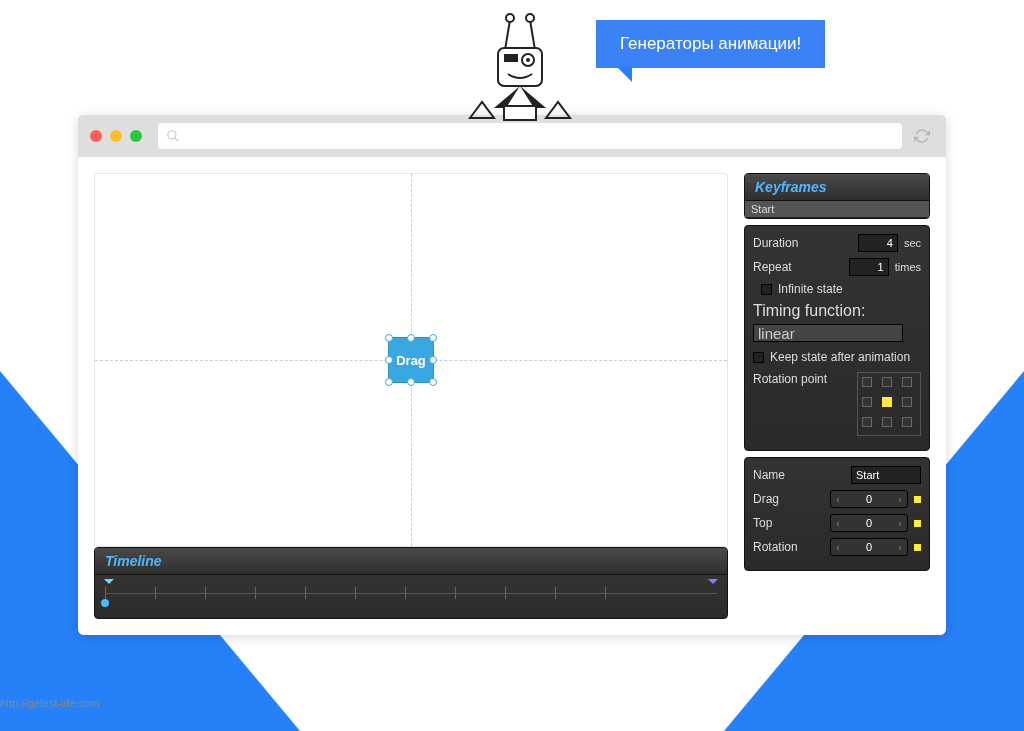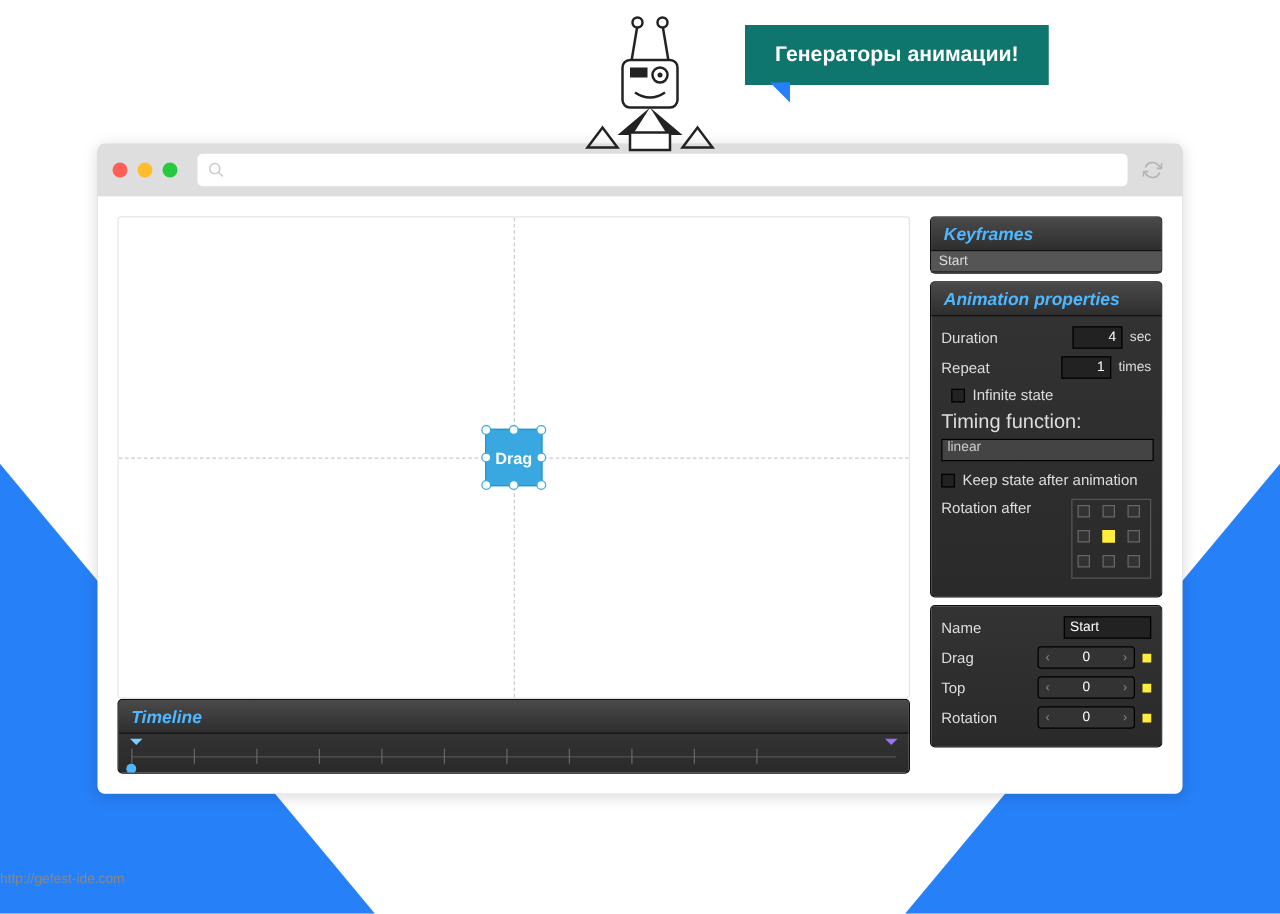--- a/index.html
+++ b/index.html
@@ -1,56 +1,56 @@
 <!DOCTYPE html>
 <html><head>
 <meta charset="utf-8">
 <style>
 *{margin:0;padding:0;box-sizing:border-box;font-family:"Helvetica Neue",Arial,sans-serif}
 body{background:#fff;width:1024px;height:731px;position:relative;overflow:hidden}
-.speech-bubble{position:absolute;top:20px;left:596px;background:#0f766e;color:#fff;padding:14px 24px;font-size:17px;font-weight:700;z-index:5}
+.speech-bubble{position:absolute;top:20px;left:596px;background:#3b82f6;color:#fff;padding:14px 24px;font-size:17px;font-weight:400;z-index:5}
 .speech-bubble::after{content:"";position:absolute;bottom:-14px;left:20px;border:8px solid transparent;border-top-color:#2680f8;border-right-color:#2680f8}
 .robot{position:absolute;top:10px;left:450px;z-index:4}
 .browser{position:absolute;top:115px;left:78px;width:868px;height:520px;background:#cfcfcf;border-radius:6px;box-shadow:0 2px 12px rgba(0,0,0,.15);overflow:hidden;z-index:3}
 .browser-bar{height:42px;background:#dedede;display:flex;align-items:center;padding:0 12px;gap:8px}
 .dot{width:12px;height:12px;border-radius:50%}
 .dot.r{background:#ff5f56}.dot.y{background:#ffbd2e}.dot.g{background:#27c93f}
 .url-bar{flex:1;height:26px;background:#fff;border-radius:4px;margin-left:8px;display:flex;align-items:center;padding:0 8px}
 .url-bar svg{opacity:.35}
 .refresh-icon{opacity:.35;margin:0 4px}
 .browser-body{background:#fff;height:478px;padding:16px;display:flex;gap:16px;position:relative}
 .left-col{flex:1;display:flex;flex-direction:column;gap:0}
 .canvas{flex:1;border:1px solid #e6e6e6;border-radius:3px;position:relative;background:#fff;overflow:hidden}
 .guide-v{position:absolute;top:0;bottom:0;left:50%;border-left:1px dashed #ccc}
 .guide-h{position:absolute;left:0;right:0;top:50%;border-top:1px dashed #ccc}
 .drag-box{position:absolute;top:50%;left:50%;width:46px;height:46px;background:#3aa8e0;color:#fff;font-size:13px;font-weight:600;display:flex;align-items:center;justify-content:center;transform:translate(-50%,-50%);border:1px solid #2d93c7;cursor:move}
 .handle{position:absolute;width:8px;height:8px;background:#fff;border:1px solid #3aa8e0;border-radius:50%}
 .handle.tl{top:-4px;left:-4px}.handle.tr{top:-4px;right:-4px}
 .handle.bl{bottom:-4px;left:-4px}.handle.br{bottom:-4px;right:-4px}
 .handle.tm{top:-4px;left:50%;margin-left:-4px}.handle.bm{bottom:-4px;left:50%;margin-left:-4px}
 .handle.lm{top:50%;left:-4px;margin-top:-4px}.handle.rm{top:50%;right:-4px;margin-top:-4px}
-.timeline{background:linear-gradient(#3a3a3a,#2a2a2a);border:1px solid #111;border-radius:4px;height:60px;color:#fff;overflow:hidden}
+.timeline{background:linear-gradient(#3a3a3a,#2a2a2a);border:1px solid #111;border-radius:4px;height:72px;color:#fff;overflow:hidden}
 .panel-header{background:linear-gradient(#4a4a4a,#2e2e2e);padding:5px 10px;font-size:14px;color:#4db8ff;font-style:italic;font-weight:600;border-bottom:1px solid #111}
 .timeline-track{position:relative;height:40px;padding:6px 8px}
 .track-line{position:absolute;top:18px;left:10px;right:10px;height:1px;background:#555}
 .tick{position:absolute;top:12px;width:1px;height:12px;background:#666}
 .marker-start{position:absolute;top:4px;left:9px;width:0;height:0;border:5px solid transparent;border-top-color:#7ecfff}
 .marker-end{position:absolute;top:4px;right:9px;width:0;height:0;border:5px solid transparent;border-top-color:#9b6fff}
 .marker-dot{position:absolute;top:24px;left:10px;width:8px;height:8px;background:#4db8ff;border-radius:50%;margin-left:-4px}
 .sidebar{width:186px;display:flex;flex-direction:column;gap:6px;overflow:hidden}
 .panel{background:linear-gradient(#333,#2a2a2a);border:1px solid #111;border-radius:4px;color:#ddd;font-size:12px}
 .kf-list{font-size:11px}
 .kf-list div{padding:2px 6px;background:#444;border-bottom:1px solid #222}
 .kf-list div.selected{background:#555}
 .panel-body{padding:8px}
 .prop-row{display:flex;align-items:center;gap:6px;margin-bottom:6px}
 .prop-label{flex:1;color:#ddd}
 .prop-input{width:40px;height:18px;background:#222;border:1px solid #000;color:#fff;text-align:right;padding:0 4px;font-size:11px}
 .prop-input.wide{width:70px}
-.prop-select{width:170px;height:18px;background:#444;border:1px solid #000;color:#ccc;font-size:11px;padding:0 4px}
+.prop-select{width:150px;height:18px;background:#444;border:1px solid #000;color:#ccc;font-size:15px;padding:0 4px}
 .prop-unit{color:#ddd;font-size:11px}
 .checkbox-row{display:flex;align-items:center;gap:6px;margin:4px 0;padding-left:8px}
 .fake-checkbox{width:11px;height:11px;background:#222;border:1px solid #000}
 .sub-label{color:#ddd;font-size:16px;margin:6px 0 4px}
 .rotation-grid{display:inline-grid;grid-template-columns:repeat(3,14px);grid-template-rows:repeat(3,14px);gap:6px;border:1px solid #555;padding:4px}
 .rot-cell{width:10px;height:10px;border:1px solid #666;background:#333}
 .rot-cell.active{background:#ffec3d;border-color:#ffec3d}
 .stepper{display:flex;align-items:center;width:78px;height:18px;background:#333;border:1px solid #000;border-radius:3px}
 .stepper button{width:14px;height:100%;background:transparent;border:none;color:#888;font-size:10px;cursor:pointer}
 .stepper input{flex:1;background:transparent;border:none;color:#fff;text-align:center;font-size:11px;width:40px}
@@ -144,21 +144,20 @@
     <div class="sidebar">
 
       <div class="panel">
         <div class="panel-header">Keyframes</div>
         <div class="kf-list">
           <div class="selected">Start</div>
         </div>
       </div>
 
       <div class="panel">
-        <div class="panel-header">Animation properties</div>
         <div class="panel-body">
           <div class="prop-row">
             <span class="prop-label">Duration</span>
             <input class="prop-input" value="4" style="">
             <span class="prop-unit">sec</span>
           </div>
           <div class="prop-row">
             <span class="prop-label">Repeat</span>
             <input class="prop-input" value="1" style="">
             <span class="prop-unit">times</span>
@@ -167,21 +166,21 @@
             <div class="fake-checkbox"></div>
             <span>Infinite state</span>
           </div>
           <div class="sub-label">Timing function:</div>
           <div class="prop-select">linear</div>
           <div class="checkbox-row" style="padding-left:0;margin-top:8px">
             <div class="fake-checkbox"></div>
             <span>Keep state after animation</span>
           </div>
           <div class="prop-row" style="align-items:flex-start;margin-top:8px">
-            <span class="prop-label">Rotation after</span>
+            <span class="prop-label">Rotation point</span>
             <div class="rotation-grid">
               <div class="rot-cell"></div>
               <div class="rot-cell"></div>
               <div class="rot-cell"></div>
               <div class="rot-cell"></div>
               <div class="rot-cell active"></div>
               <div class="rot-cell"></div>
               <div class="rot-cell"></div>
               <div class="rot-cell"></div>
               <div class="rot-cell"></div>

